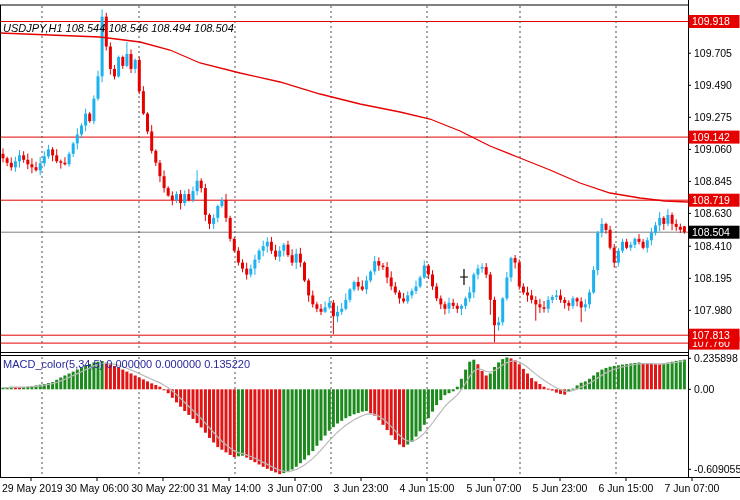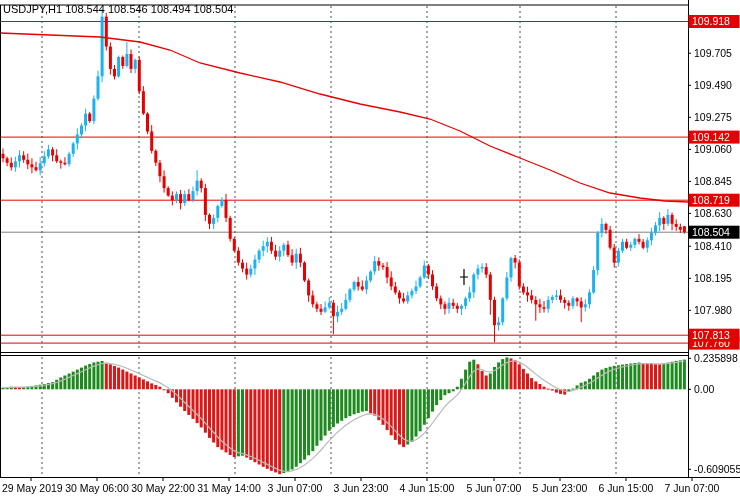--- a/index.html
+++ b/index.html
@@ -1,27 +1,28 @@
 <!DOCTYPE html>
 <html><head>
 <meta charset="utf-8">
 <style>
   html,body{margin:0;padding:0;background:#fff;}
   #app{position:relative;width:740px;height:500px;background:#fff;overflow:hidden;
        font-family:"Liberation Sans",sans-serif;}
   #chart-svg{position:absolute;left:0;top:0;}
   .hdr{position:absolute;left:3px;font-size:11px;color:#000;white-space:pre;z-index:5;}
-  #ohlc-header{top:3px;}
+  #ohlc-header{top:22px;font-style:italic;}
   #macd-header{top:358px;color:#26279b;}
 </style>
 </head>
 <body>
 
 <div id="app">
   <div id="ohlc-header" class="hdr">USDJPY,H1 108.544 108.546 108.494 108.504</div>
+  <div id="macd-header" class="hdr">MACD_color(5,34,5) 0.000000 0.000000 0.135220</div>
   <svg id="chart-svg" width="740" height="500">
       <rect x="0" y="0" width="740" height="500" fill="#fff"></rect>
       <line x1="0" y1="21.5" x2="688" y2="21.5" stroke="#e60000" stroke-width="1"></line>
       <line x1="0" y1="137.1" x2="688" y2="137.1" stroke="#e60000" stroke-width="1"></line>
       <line x1="0" y1="200.2" x2="688" y2="200.2" stroke="#e60000" stroke-width="1"></line>
       <line x1="0" y1="335.2" x2="688" y2="335.2" stroke="#e60000" stroke-width="1"></line>
       <line x1="0" y1="343.1" x2="688" y2="343.1" stroke="#e60000" stroke-width="1"></line>
       <line x1="0" y1="232.2" x2="688" y2="232.2" stroke="#808080" stroke-width="1"></line>
       <line x1="42" y1="6" x2="42" y2="351" stroke="#4a4a4a" stroke-width="1" stroke-dasharray="2 3"></line>
       <line x1="42" y1="357" x2="42" y2="476" stroke="#4a4a4a" stroke-width="1" stroke-dasharray="2 3"></line>

